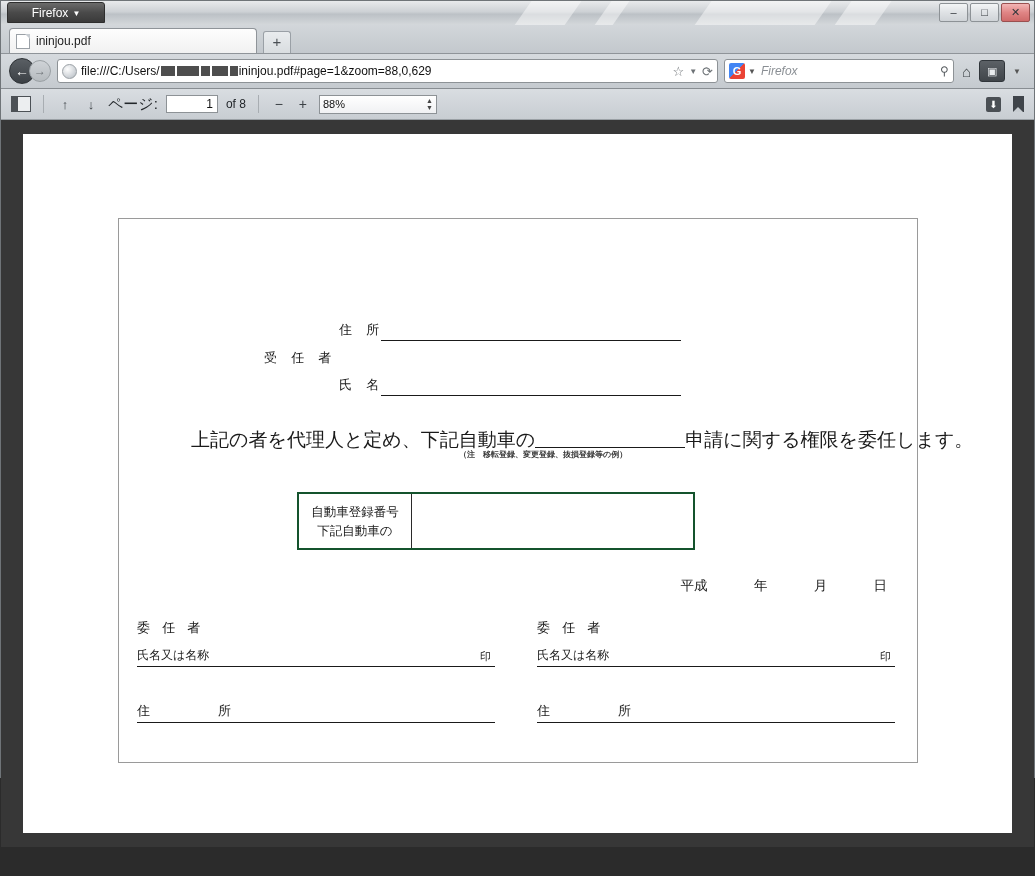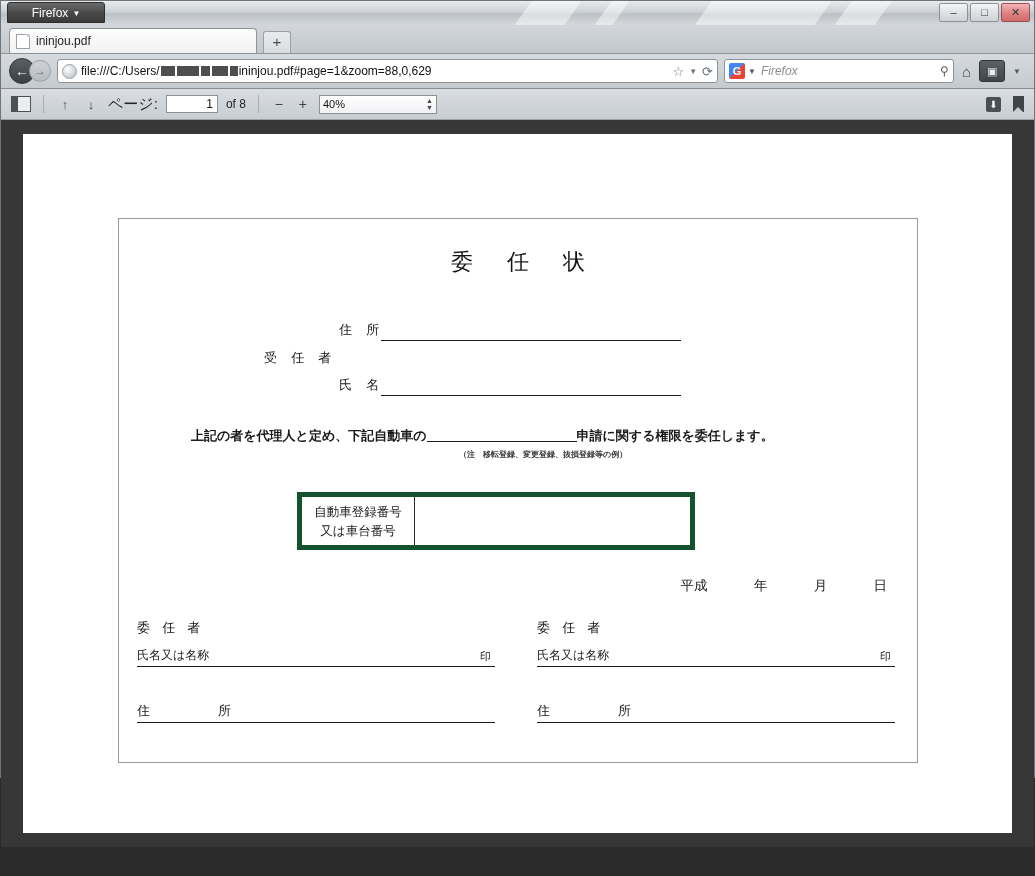--- a/index.html
+++ b/index.html
@@ -428,23 +428,22 @@
   .line-shimei {
     position: absolute;
     left: 262px; top: 176px;
     width: 300px; height: 1px;
     background: #1a1a1a;
   }
 
   .sentence {
     position: absolute;
     left: 72px; top: 208px;
-    font-size: 13px;
+    font-size: 19px;
     white-space: nowrap;
-    font-weight: bold;
   }
   .blank-inline {
     display: inline-block;
     width: 150px;
     border-bottom: 1px solid #1a1a1a;
     height: 14px;
     vertical-align: -2px;
   }
   .note {
     position: absolute;
@@ -452,21 +451,21 @@
     font-size: 8px;
     color: #3a3a3a;
     white-space: nowrap;
     font-weight: bold;
   }
 
   .reg-table {
     position: absolute;
     left: 178px; top: 273px;
     width: 398px; height: 58px;
-    border: 5px solid #14532d;
+    border: 2px solid #14532d;
     box-sizing: border-box;
     display: flex;
   }
   .reg-left {
     width: 113px;
     border-right: 1px solid #2a2a2a;
     box-sizing: border-box;
     font-size: 12.5px;
     display: flex;
     flex-direction: column;
@@ -593,54 +592,53 @@
     <div class="pdf-sep"></div>
     <div class="arrow-btn">↑</div>
     <div class="arrow-btn">↓</div>
     <div class="page-label">ページ:</div>
     <div class="page-input">1</div>
     <div class="of-label">of 8</div>
     <div class="pdf-sep"></div>
     <div class="zoom-btn">−</div>
     <div class="zoom-btn">+</div>
     <div class="zoom-select">
-      <span>40%</span>
+      <span>88%</span>
       <span class="spin">
           <span>▲</span>
           <span>▼</span>
         </span>
     </div>
     <div class="pdfbar-right">
       <div class="dl-icon">⬇</div>
       <div class="bm-icon"></div>
     </div>
   </div>
 
   <div class="viewer">
     <div class="page">
 
       <div class="doc">
 
-        <div class="doc-title">委任状</div>
 
         <div class="field-row lbl-jyuninsha">受 任 者</div>
         <div class="field-row lbl-jusho">住 所</div>
         <div class="line-jusho"></div>
         <div class="field-row lbl-shimei">氏 名</div>
         <div class="line-shimei"></div>
 
         <div class="sentence">
           <span>上記の者を代理人と定め、下記自動車の</span><span class="blank-inline"></span><span>申請に関する権限を委任します。</span>
         </div>
         <div class="note">（注　移転登録、変更登録、抜損登録等の例）</div>
 
         <div class="reg-table">
           <div class="reg-left">
             <span>自動車登録番号</span>
-            <span>又は車台番号</span>
+            <span>下記自動車の</span>
           </div>
           <div class="reg-right"></div>
         </div>
 
         <div class="date-row">
           <span>平成</span>
           <span>年</span>
           <span>月</span>
           <span>日</span>
         </div>

